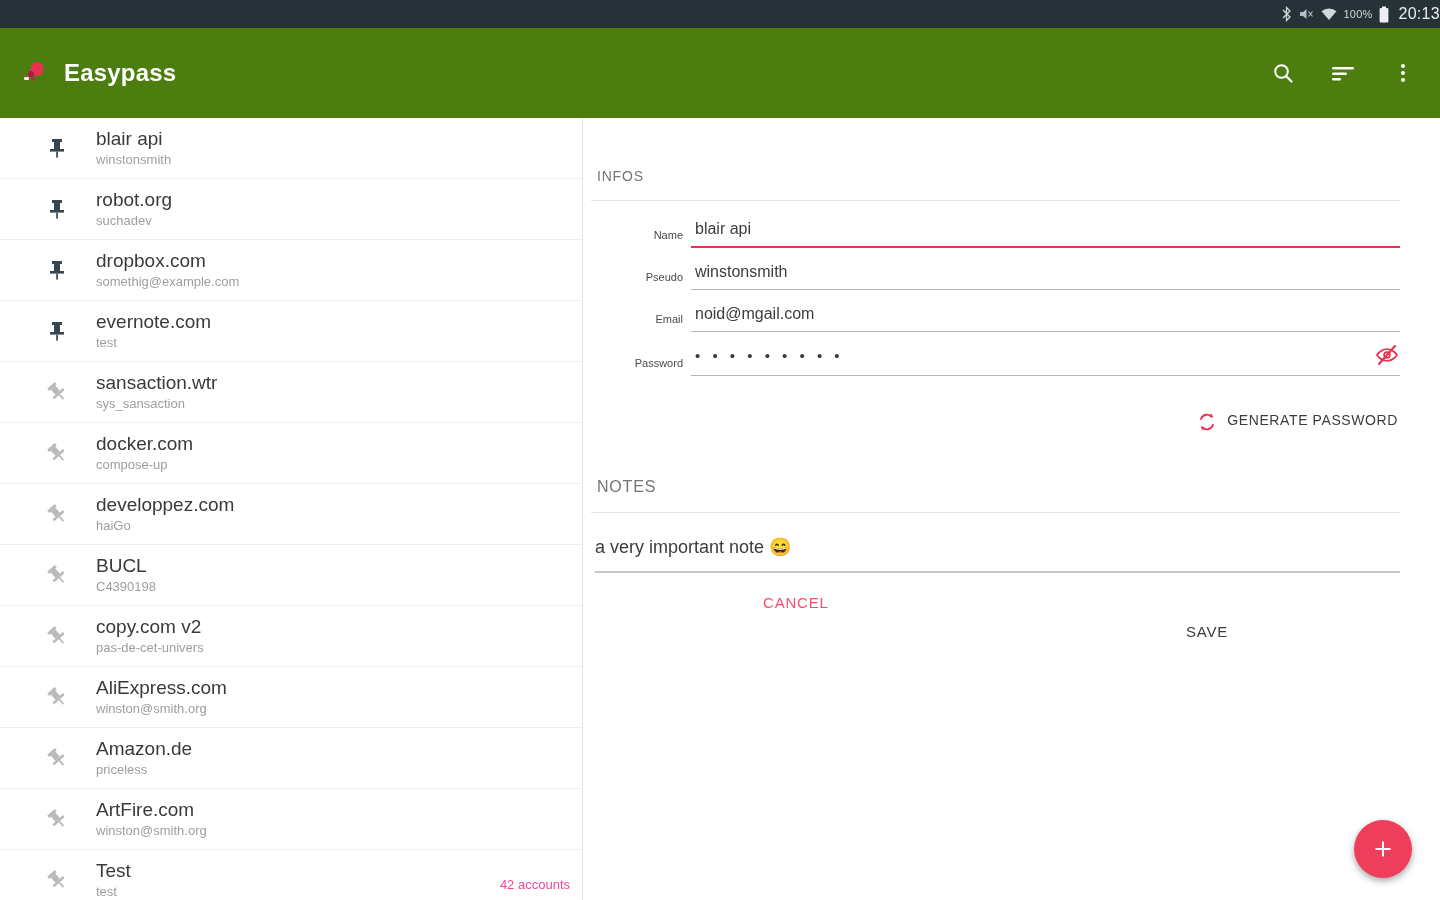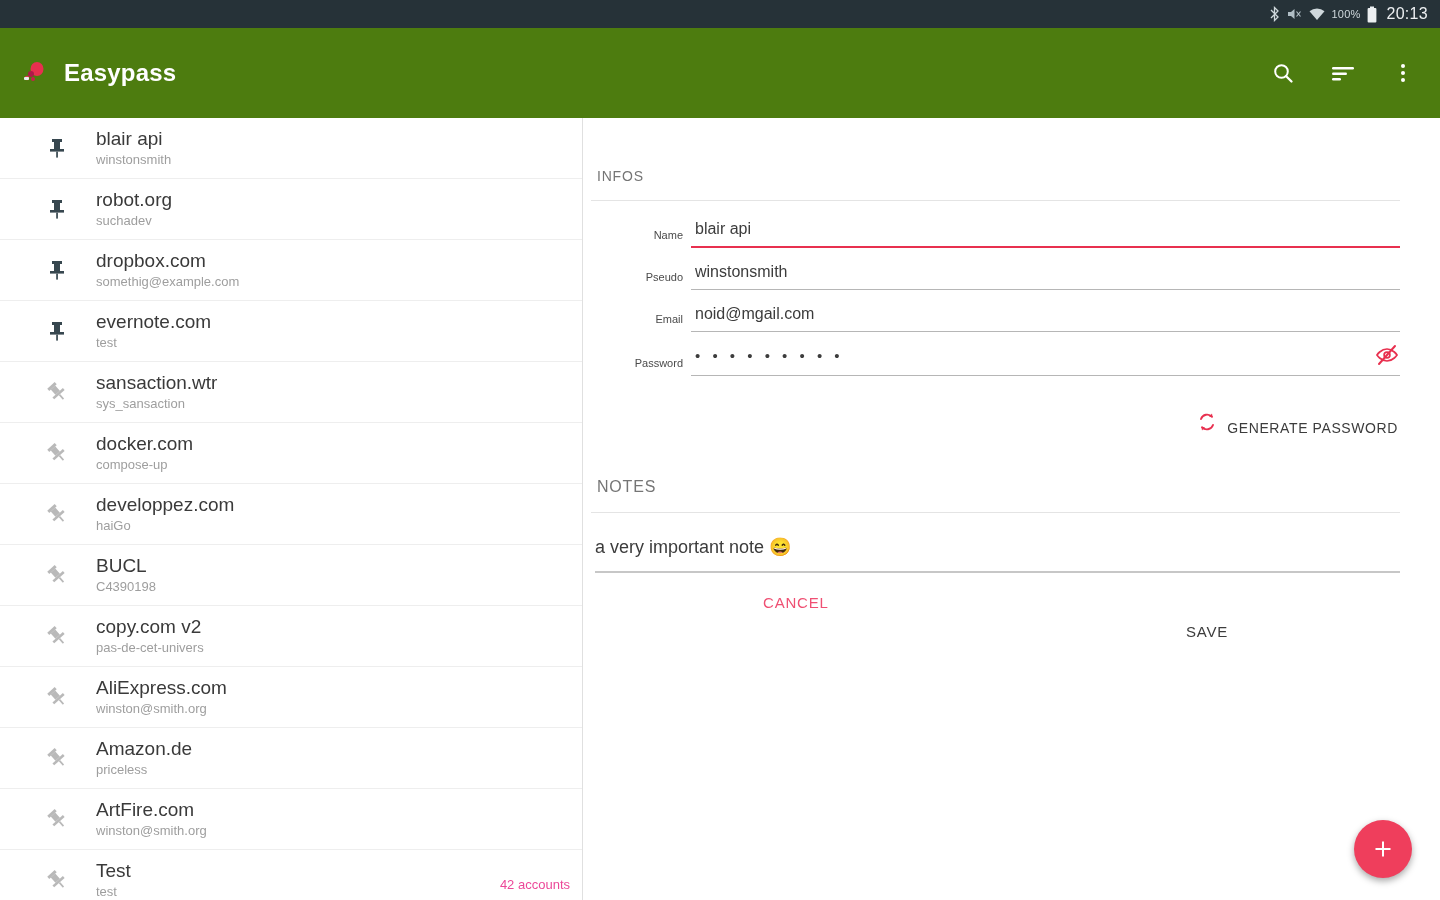--- a/index.html
+++ b/index.html
@@ -8,21 +8,21 @@
     font-family: "Liberation Sans", sans-serif;
     background: #ffffff;
     overflow: hidden;
   }
   .screen { position: relative; width: 1440px; height: 900px; background: #fff; }
 
   
   .statusbar {
     height: 28px; background: #263238; width: 100%;
     display: flex; align-items: center; justify-content: flex-end;
-    padding-right: 12px; gap: 7px;
+    gap: 7px;
   }
   .sb-icon { display: flex; align-items: center; justify-content: center; }
   .sb-text {
     color: #cfd8dc; font-size: 11px; letter-spacing: .2px;
   }
   .sb-clock {
     color: #eceff1; font-size: 16px; letter-spacing: .3px; margin-left: 2px;
   }
 
   
@@ -84,21 +84,21 @@
   }
   .fvalue.dots-pass { letter-spacing: 4px; font-size: 15px; color: #3c3c3c; padding-bottom: 9px; }
   .underline { height: 1px; background: #b6b6b6; width: 100%; }
   .underline.active { height: 2px; background: #e8304f; }
   .eye-btn {
     position: absolute; right: 0; bottom: 8px; cursor: pointer;
     width: 26px; height: 26px; display: flex; align-items: center; justify-content: center;
   }
   .genrow { display: flex; justify-content: flex-end; align-items: center; padding: 22px 2px 0 0; }
   .genbtn {
-    display: flex; align-items: flex-end; gap: 10px; cursor: pointer;
+    display: flex; align-items: flex-start; gap: 10px; cursor: pointer;
   }
   .gen-label { font-size: 14px; color: #3c3c3c; letter-spacing: .6px; }
 
   .notes-head {
     font-size: 16px; color: #757575; letter-spacing: .8px;
     padding: 42px 0 0 14px;
   }
   .notes-rule { height: 1px; background: #e4e4e4; margin: 16px 40px 0 8px; }
   .note-area { padding: 22px 40px 0 12px; }
   .note-text { font-size: 18px; color: #3c3c3c; line-height: 24px; padding-bottom: 12px; }

